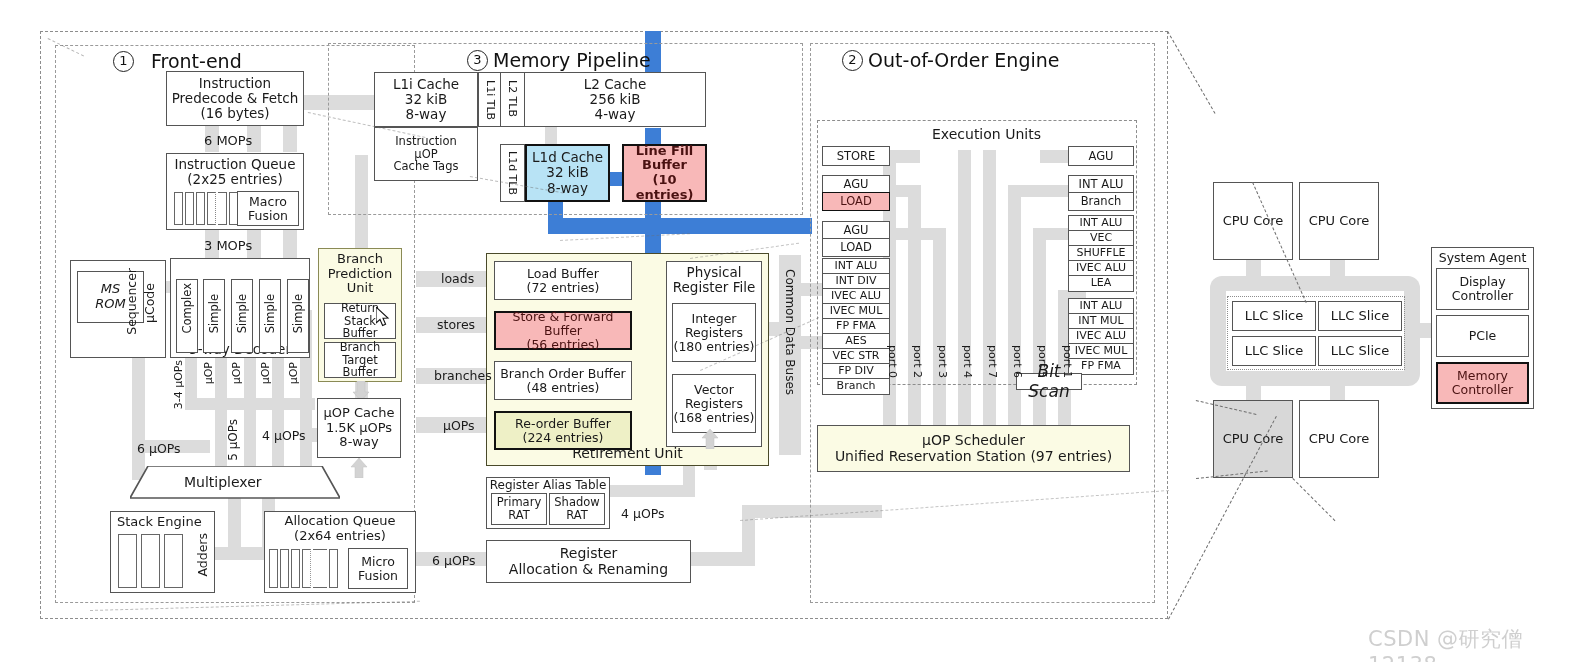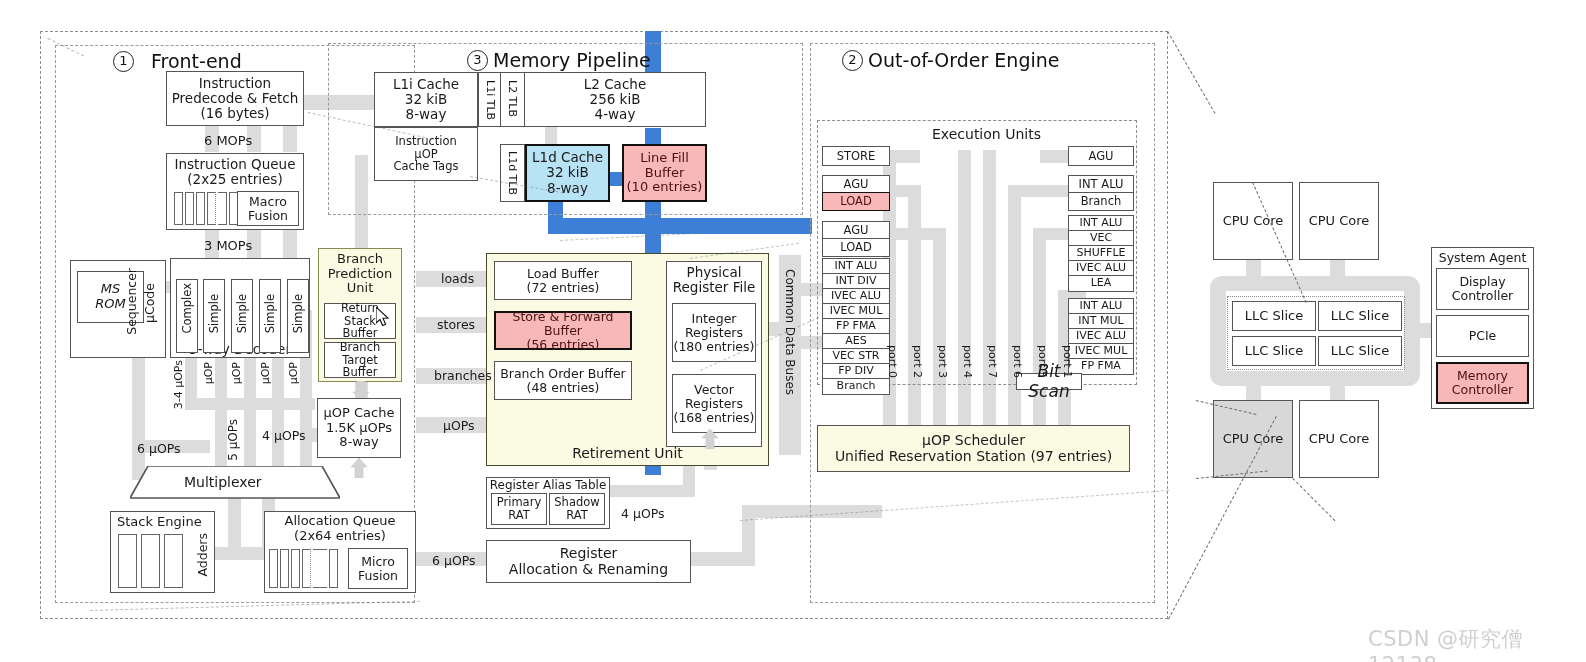--- a/index.html
+++ b/index.html
@@ -262,21 +262,21 @@
 
   <div class="box" style="left:500px;top:144px;width:25px;height:58px;"></div>
   <div class="lbl vert" style="left:506px;top:151px;font-size:11px;">L1d TLB</div>
 
   <div class="box hi-blue" style="left:525px;top:144px;width:85px;height:58px;font-size:13.5px;">
     <div>L1d Cache</div>
     <div>32 kiB</div>
     <div>8-way</div>
   </div>
 
-  <div class="box hi-red" style="left:622px;top:144px;width:85px;height:58px;font-size:13px;">
+  <div class="box hi-red" style="left:622px;top:144px;width:85px;height:58px;font-size:13px;font-weight:bold;">
     <div>Line Fill</div>
     <div>Buffer</div>
     <div>(10 entries)</div>
   </div>
 
   <div class="box retire" style="left:486px;top:253px;width:283px;height:213px;justify-content:flex-end;padding-bottom:3px;font-size:14px;">
     <div>Retirement Unit</div>
   </div>
 
   <div class="lbl" style="left:441px;top:271px;font-size:12.5px;">loads</div>
@@ -288,20 +288,24 @@
     <div>Load Buffer</div>
     <div>(72 entries)</div>
   </div>
   <div class="box hi-red" style="left:494px;top:311px;width:138px;height:39px;font-size:12.5px;">
     <div>Store &amp; Forward Buffer</div>
     <div>(56 entries)</div>
   </div>
   <div class="box" style="left:494px;top:361px;width:138px;height:39px;font-size:12.5px;">
     <div>Branch Order Buffer</div>
     <div>(48 entries)</div>
+  </div>
+  <div class="box hi-yel" style="left:494px;top:411px;width:138px;height:39px;font-size:12.5px;">
+    <div>Re-order Buffer</div>
+    <div>(224 entries)</div>
   </div>
 
   <div class="box" style="left:666px;top:261px;width:96px;height:186px;justify-content:flex-start;padding-top:3px;font-size:13.5px;">
     <div>Physical</div>
     <div>Register File</div>
   </div>
   <div class="box" style="left:672px;top:303px;width:84px;height:59px;font-size:12.5px;">
     <div>Integer</div>
     <div>Registers</div>
     <div>(180 entries)</div>

